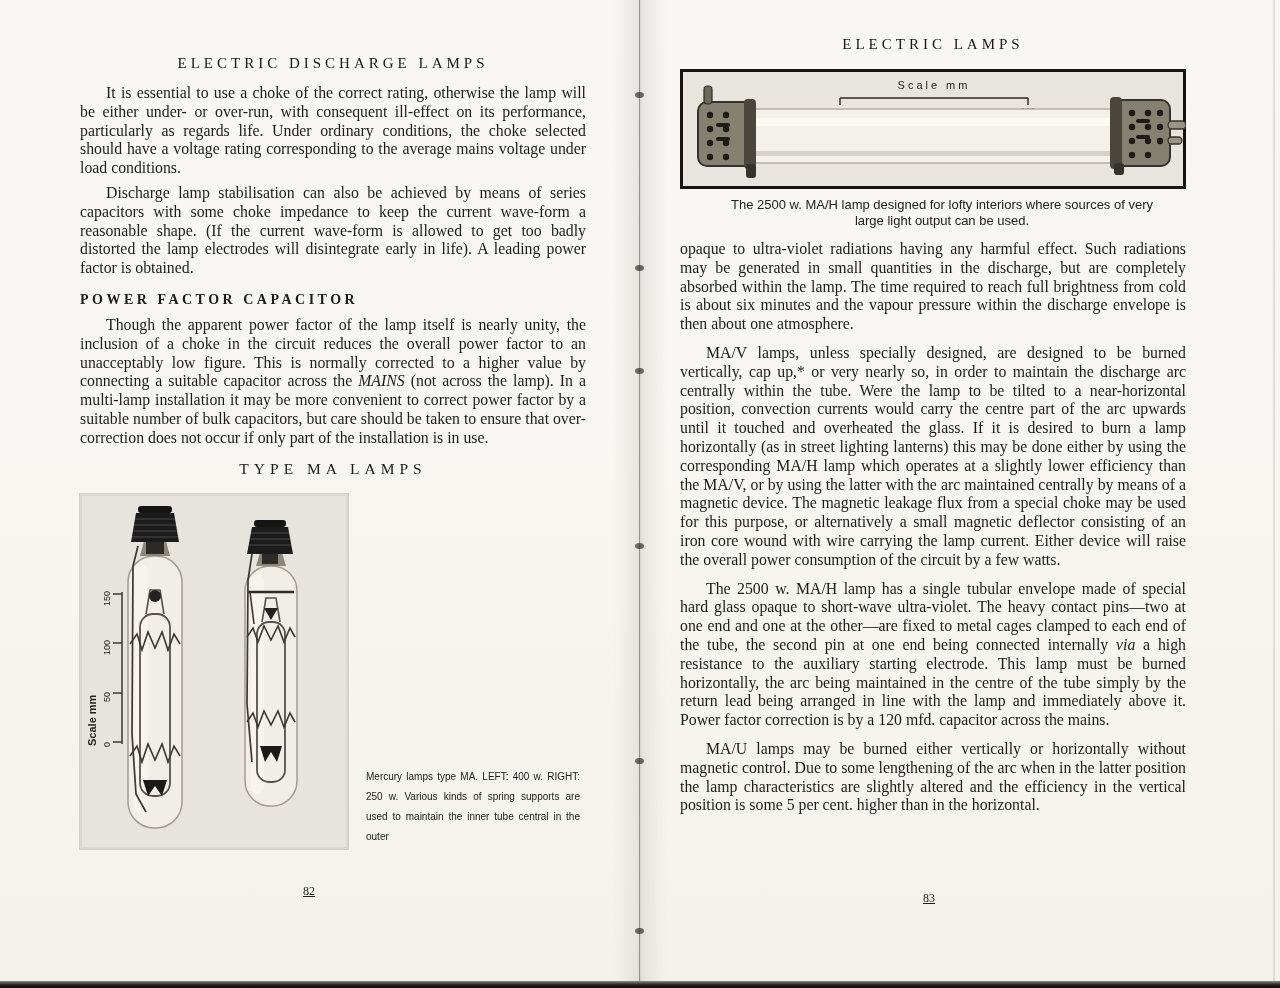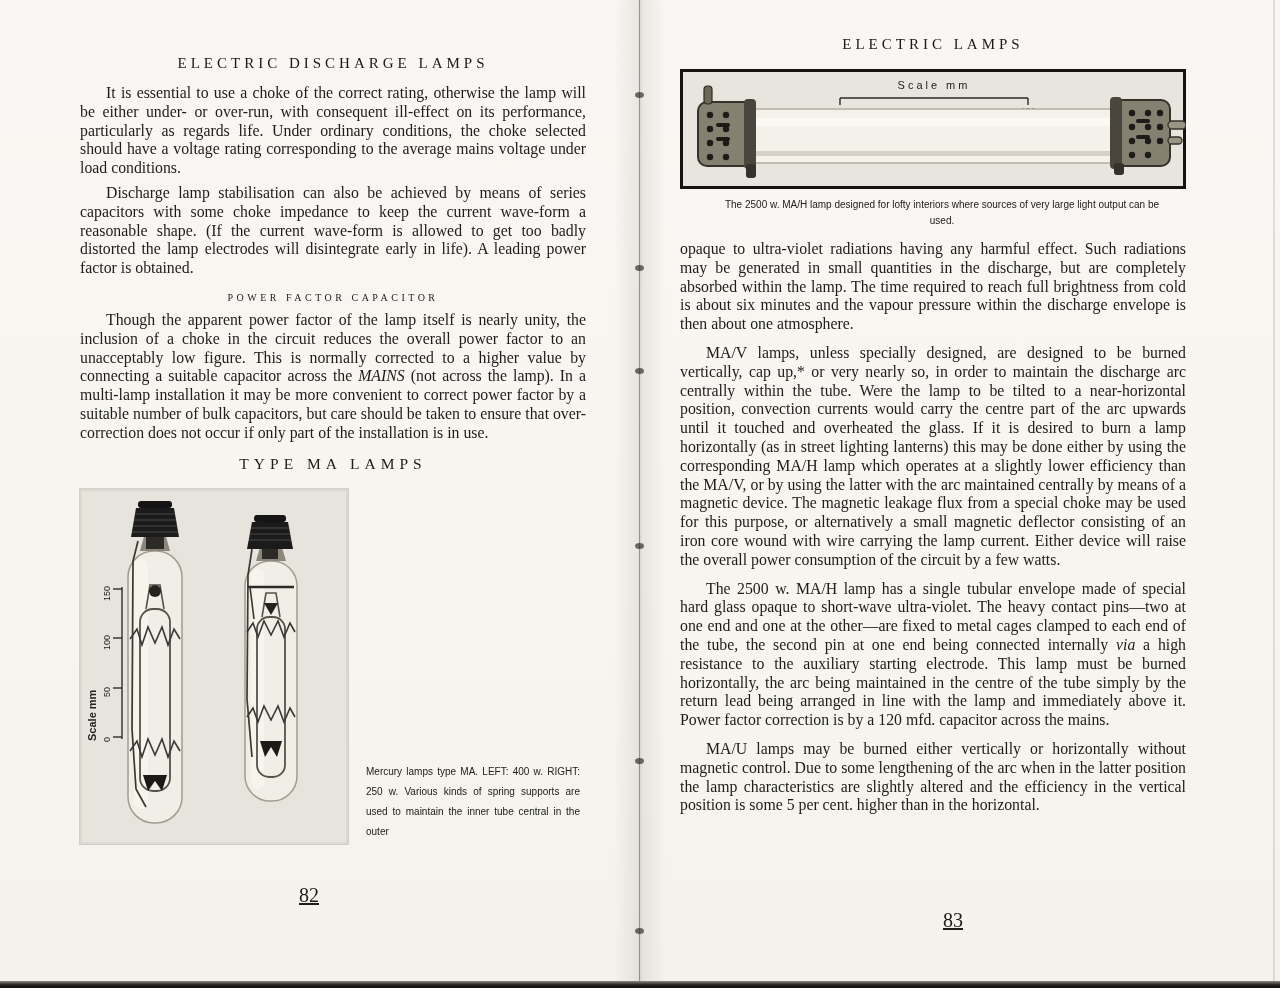--- a/index.html
+++ b/index.html
@@ -45,54 +45,54 @@
   #page-left .running-head{margin-bottom:12px;}
   .body-text{
     font-size:15.8px;line-height:18.8px;
     text-align:justify;
     margin:0 0 6px 0;
     text-indent:26px;
   }
   .no-indent{text-indent:0;}
   .it{font-style:italic;}
   .sec-head{
-    font-size:10px;letter-spacing:3.5px;
-    margin:14px 0 8px 0;font-weight:normal;text-align:center;
+    font-size:14px;letter-spacing:3.5px;
+    margin:14px 0 8px 0;font-weight:bold;
   }
   .type-head{
     text-align:center;
     font-size:15.5px;letter-spacing:5px;
     margin:12px 0 8px 0;font-weight:normal;
   }
   .figure-row{
     display:flex;gap:18px;margin-top:16px;align-items:flex-end;
   }
   .fig-caption-left{
     font-family:"Liberation Sans", sans-serif;
     font-size:10px;line-height:20px;
     width:214px;
     text-align:justify;
     padding-bottom:2px;
     color:#22211e;
   }
   .fig-caption-right{
     font-family:"Liberation Sans", sans-serif;
-    font-size:10px;line-height:15.5px;
+    font-size:13px;line-height:15.5px;
     text-align:center;
     margin:8px 18px 12px 36px;
     color:#22211e;
   }
   .photo{display:block;}
   .photo-frame{box-shadow:0 0 0 1px rgba(0,0,0,0.15);}
   .page-number{
     position:absolute;width:506px;text-align:center;
-    font-size:20px;color:#1d1c19;text-decoration:underline;
+    font-size:12px;color:#1d1c19;text-decoration:underline;
   }
   #pn-left{left:56px;top:884px;}
-  #pn-right{left:700px;top:891px;margin-top:18px;}
+  #pn-right{left:676px;top:891px;}
   .footnote{margin-top:14px;}
   svg text{font-family:"Liberation Sans", sans-serif;fill:#23211d;}
 </style>
 </head>
 <body>
 
 <div id="scan">
 
   <div class="page" id="page-left">
     <div class="running-head">ELECTRIC DISCHARGE LAMPS</div>

